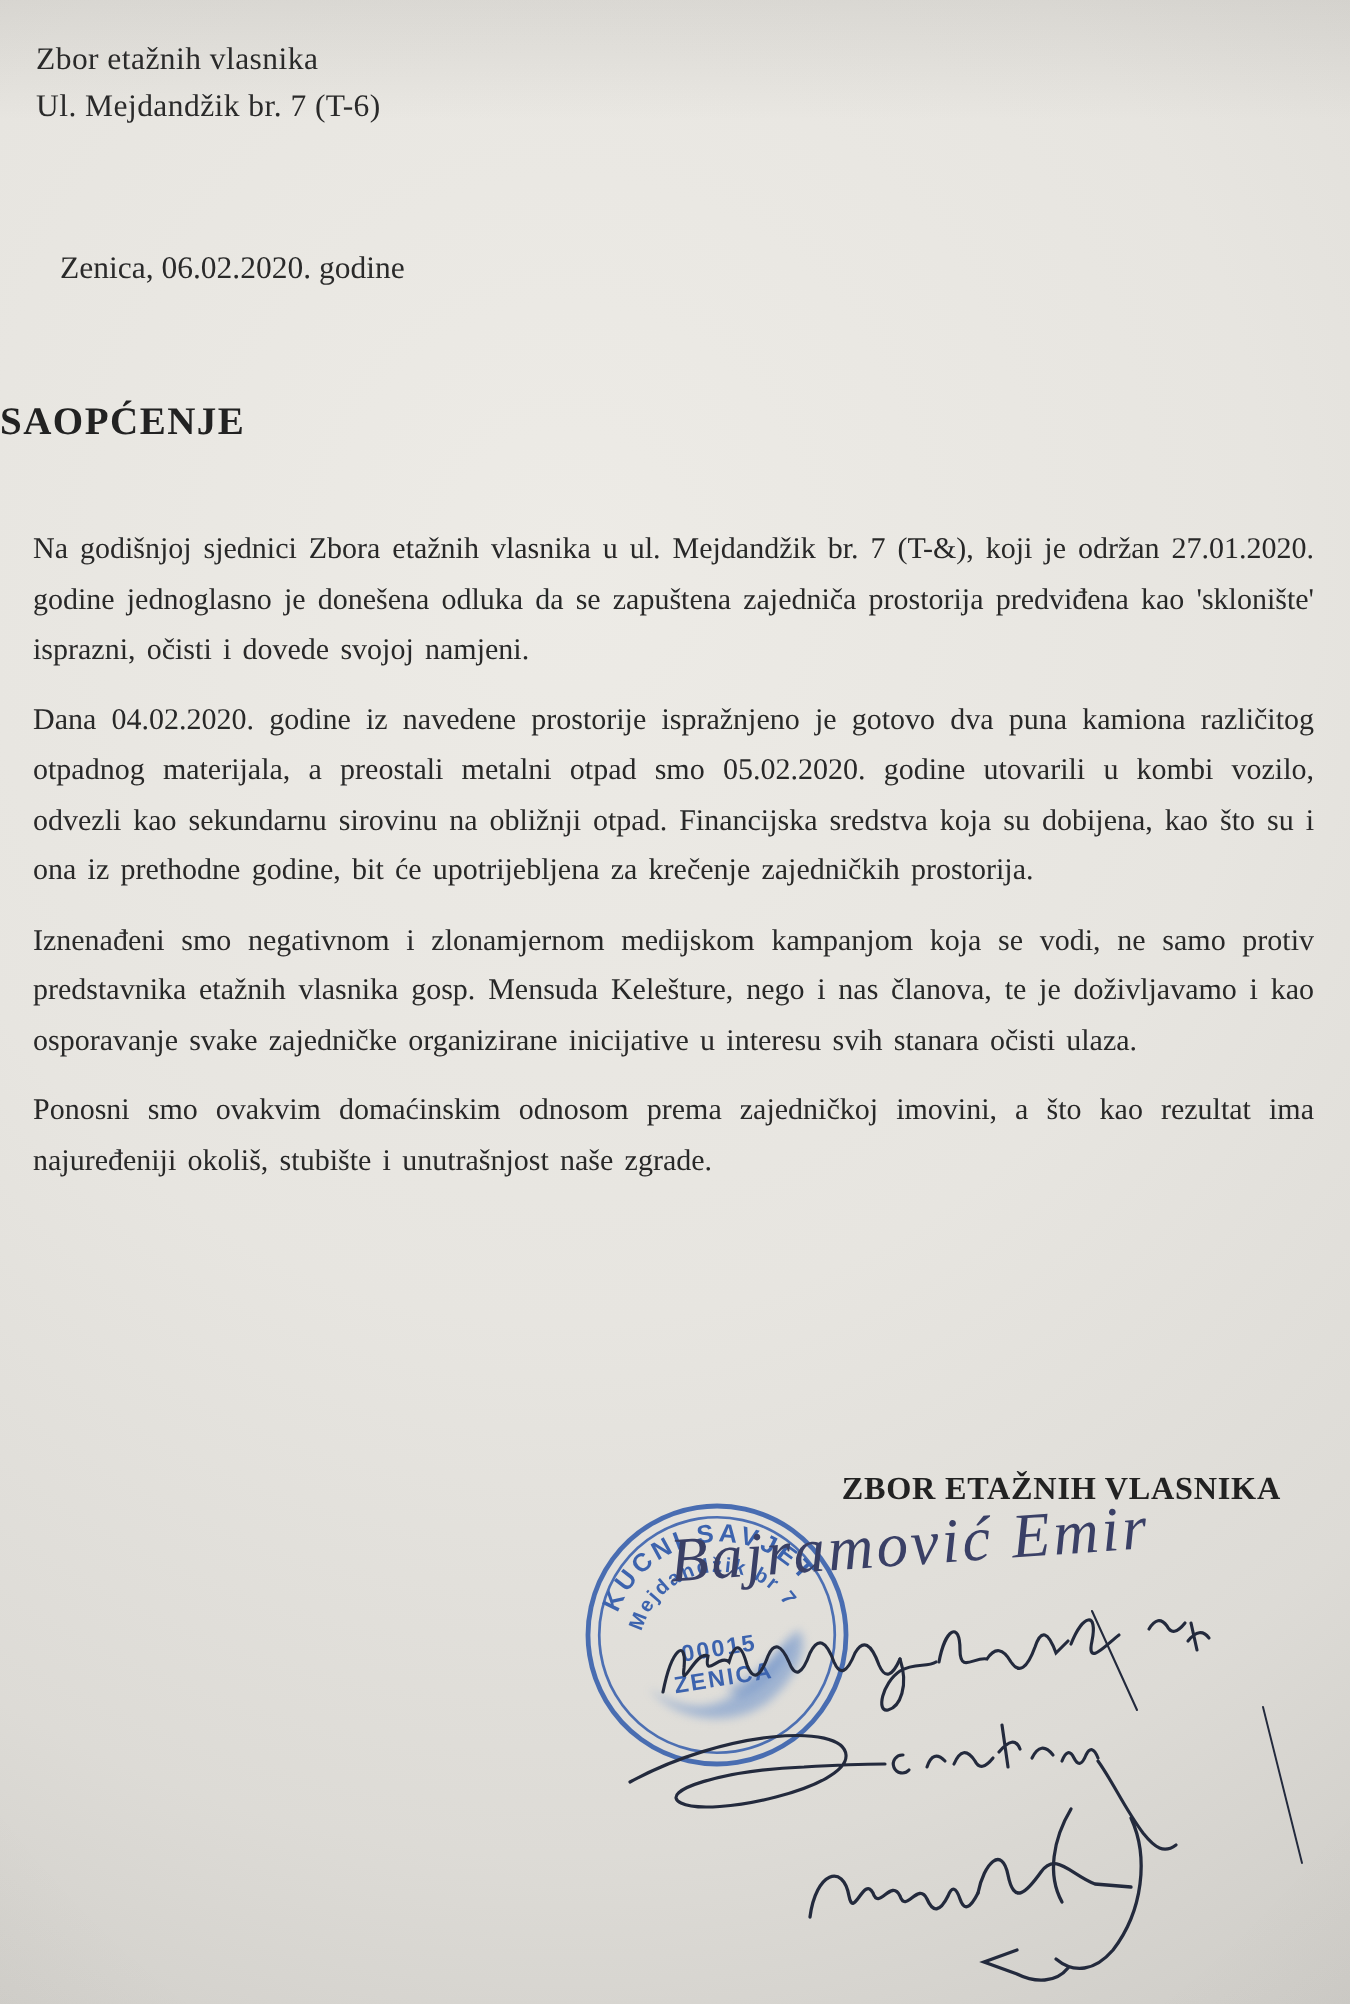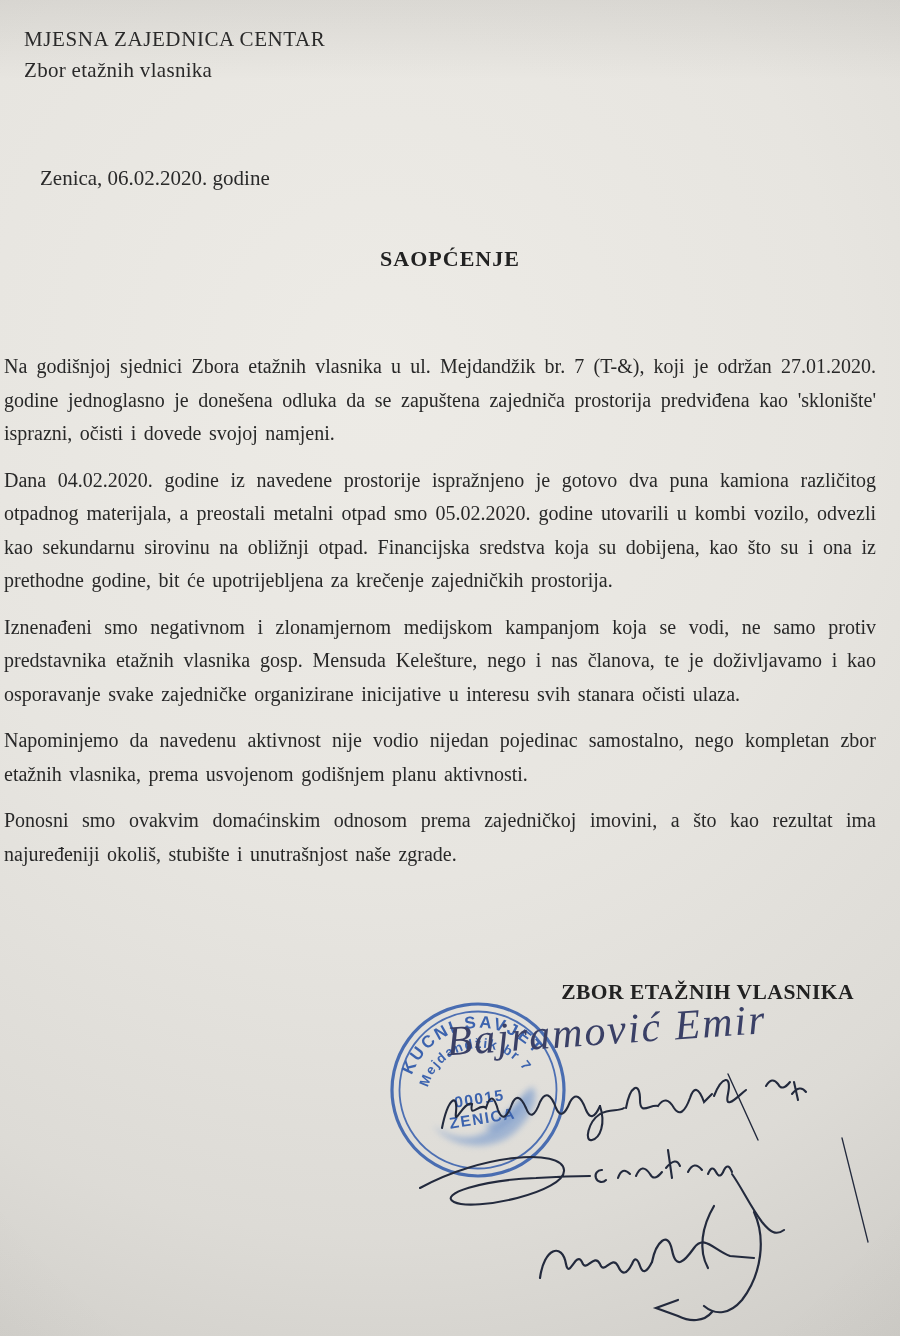--- a/index.html
+++ b/index.html
@@ -27,26 +27,26 @@
     position: absolute; left: 24px; top: 24px;
     font-size: 21px; line-height: 31px; letter-spacing: 0.3px;
     color: #2a2a2a;
   }
   .header .h1 { letter-spacing: 0.6px; }
   .dateline {
     position: absolute; left: 40px; top: 166px;
     font-size: 21px; color: #2a2a2a;
   }
   .doc-title {
-    position: absolute; left: 0; top: 246px; width: 100%;
-    text-align: center; font-size: 22px; font-weight: bold;
+    position: absolute; left: 0; top: 266px; width: 100%;
+    font-size: 26px; font-weight: bold;
     letter-spacing: 1px; color: #222;
   }
   .bodytext {
-    position: absolute; left: 4px; right: 24px; top: 350px;
+    position: absolute; left: 22px; right: 24px; top: 350px;
   }
   .bodytext p {
     margin: 0 0 13px 0;
     font-size: 20px; line-height: 33.5px;
     text-align: justify;
     word-spacing: 2.5px;
     color: #282828;
   }
   .org-line {
     position: absolute; top: 980px; right: 46px;
@@ -71,33 +71,32 @@
   .sig-3 { left: 412px; top: 1136px; }
   .sig-4 { left: 518px; top: 1202px; }
 </style>
 </head>
 <body>
 
 <div class="page">
   <div class="vignette"></div>
 
   <div class="header">
-    <div class="h1">MJESNA ZAJEDNICA CENTAR</div>
     <div>Zbor etažnih vlasnika</div>
+    <div>Ul. Mejdandžik br. 7 (T-6)</div>
   </div>
 
   <div class="dateline">Zenica, 06.02.2020. godine</div>
 
   <div class="doc-title">SAOPĆENJE</div>
 
   <div class="bodytext">
     <p>Na godišnjoj sjednici Zbora etažnih vlasnika u ul. Mejdandžik br. 7 (T-&amp;), koji je održan 27.01.2020. godine jednoglasno je donešena odluka da se zapuštena zajedniča prostorija predviđena kao 'sklonište' isprazni, očisti i dovede svojoj namjeni.</p>
     <p>Dana 04.02.2020. godine iz navedene prostorije ispražnjeno je gotovo dva puna kamiona različitog otpadnog materijala, a preostali metalni otpad smo 05.02.2020. godine utovarili u kombi vozilo, odvezli kao sekundarnu sirovinu na obližnji otpad. Financijska sredstva koja su dobijena, kao što su i ona iz prethodne godine, bit će upotrijebljena za krečenje zajedničkih prostorija.</p>
     <p>Iznenađeni smo negativnom i zlonamjernom medijskom kampanjom koja se vodi, ne samo protiv predstavnika etažnih vlasnika gosp. Mensuda Kelešture, nego i nas članova, te je doživljavamo i kao osporavanje svake zajedničke organizirane inicijative u interesu svih stanara očisti ulaza.</p>
-    <p>Napominjemo da navedenu aktivnost nije vodio nijedan pojedinac samostalno, nego kompletan zbor etažnih vlasnika, prema usvojenom godišnjem planu aktivnosti.</p>
     <p>Ponosni smo ovakvim domaćinskim odnosom prema zajedničkoj imovini, a što kao rezultat ima najuređeniji okoliš, stubište i unutrašnjost naše zgrade.</p>
   </div>
 
   <div class="org-line">ZBOR ETAŽNIH VLASNIKA</div>
 
   <svg class="stamp" viewBox="0 0 184 184">
     <defs>
       <filter id="blur1" x="-30%" y="-30%" width="160%" height="160%">
         <feGaussianBlur stdDeviation="3.2"></feGaussianBlur>
       </filter>

